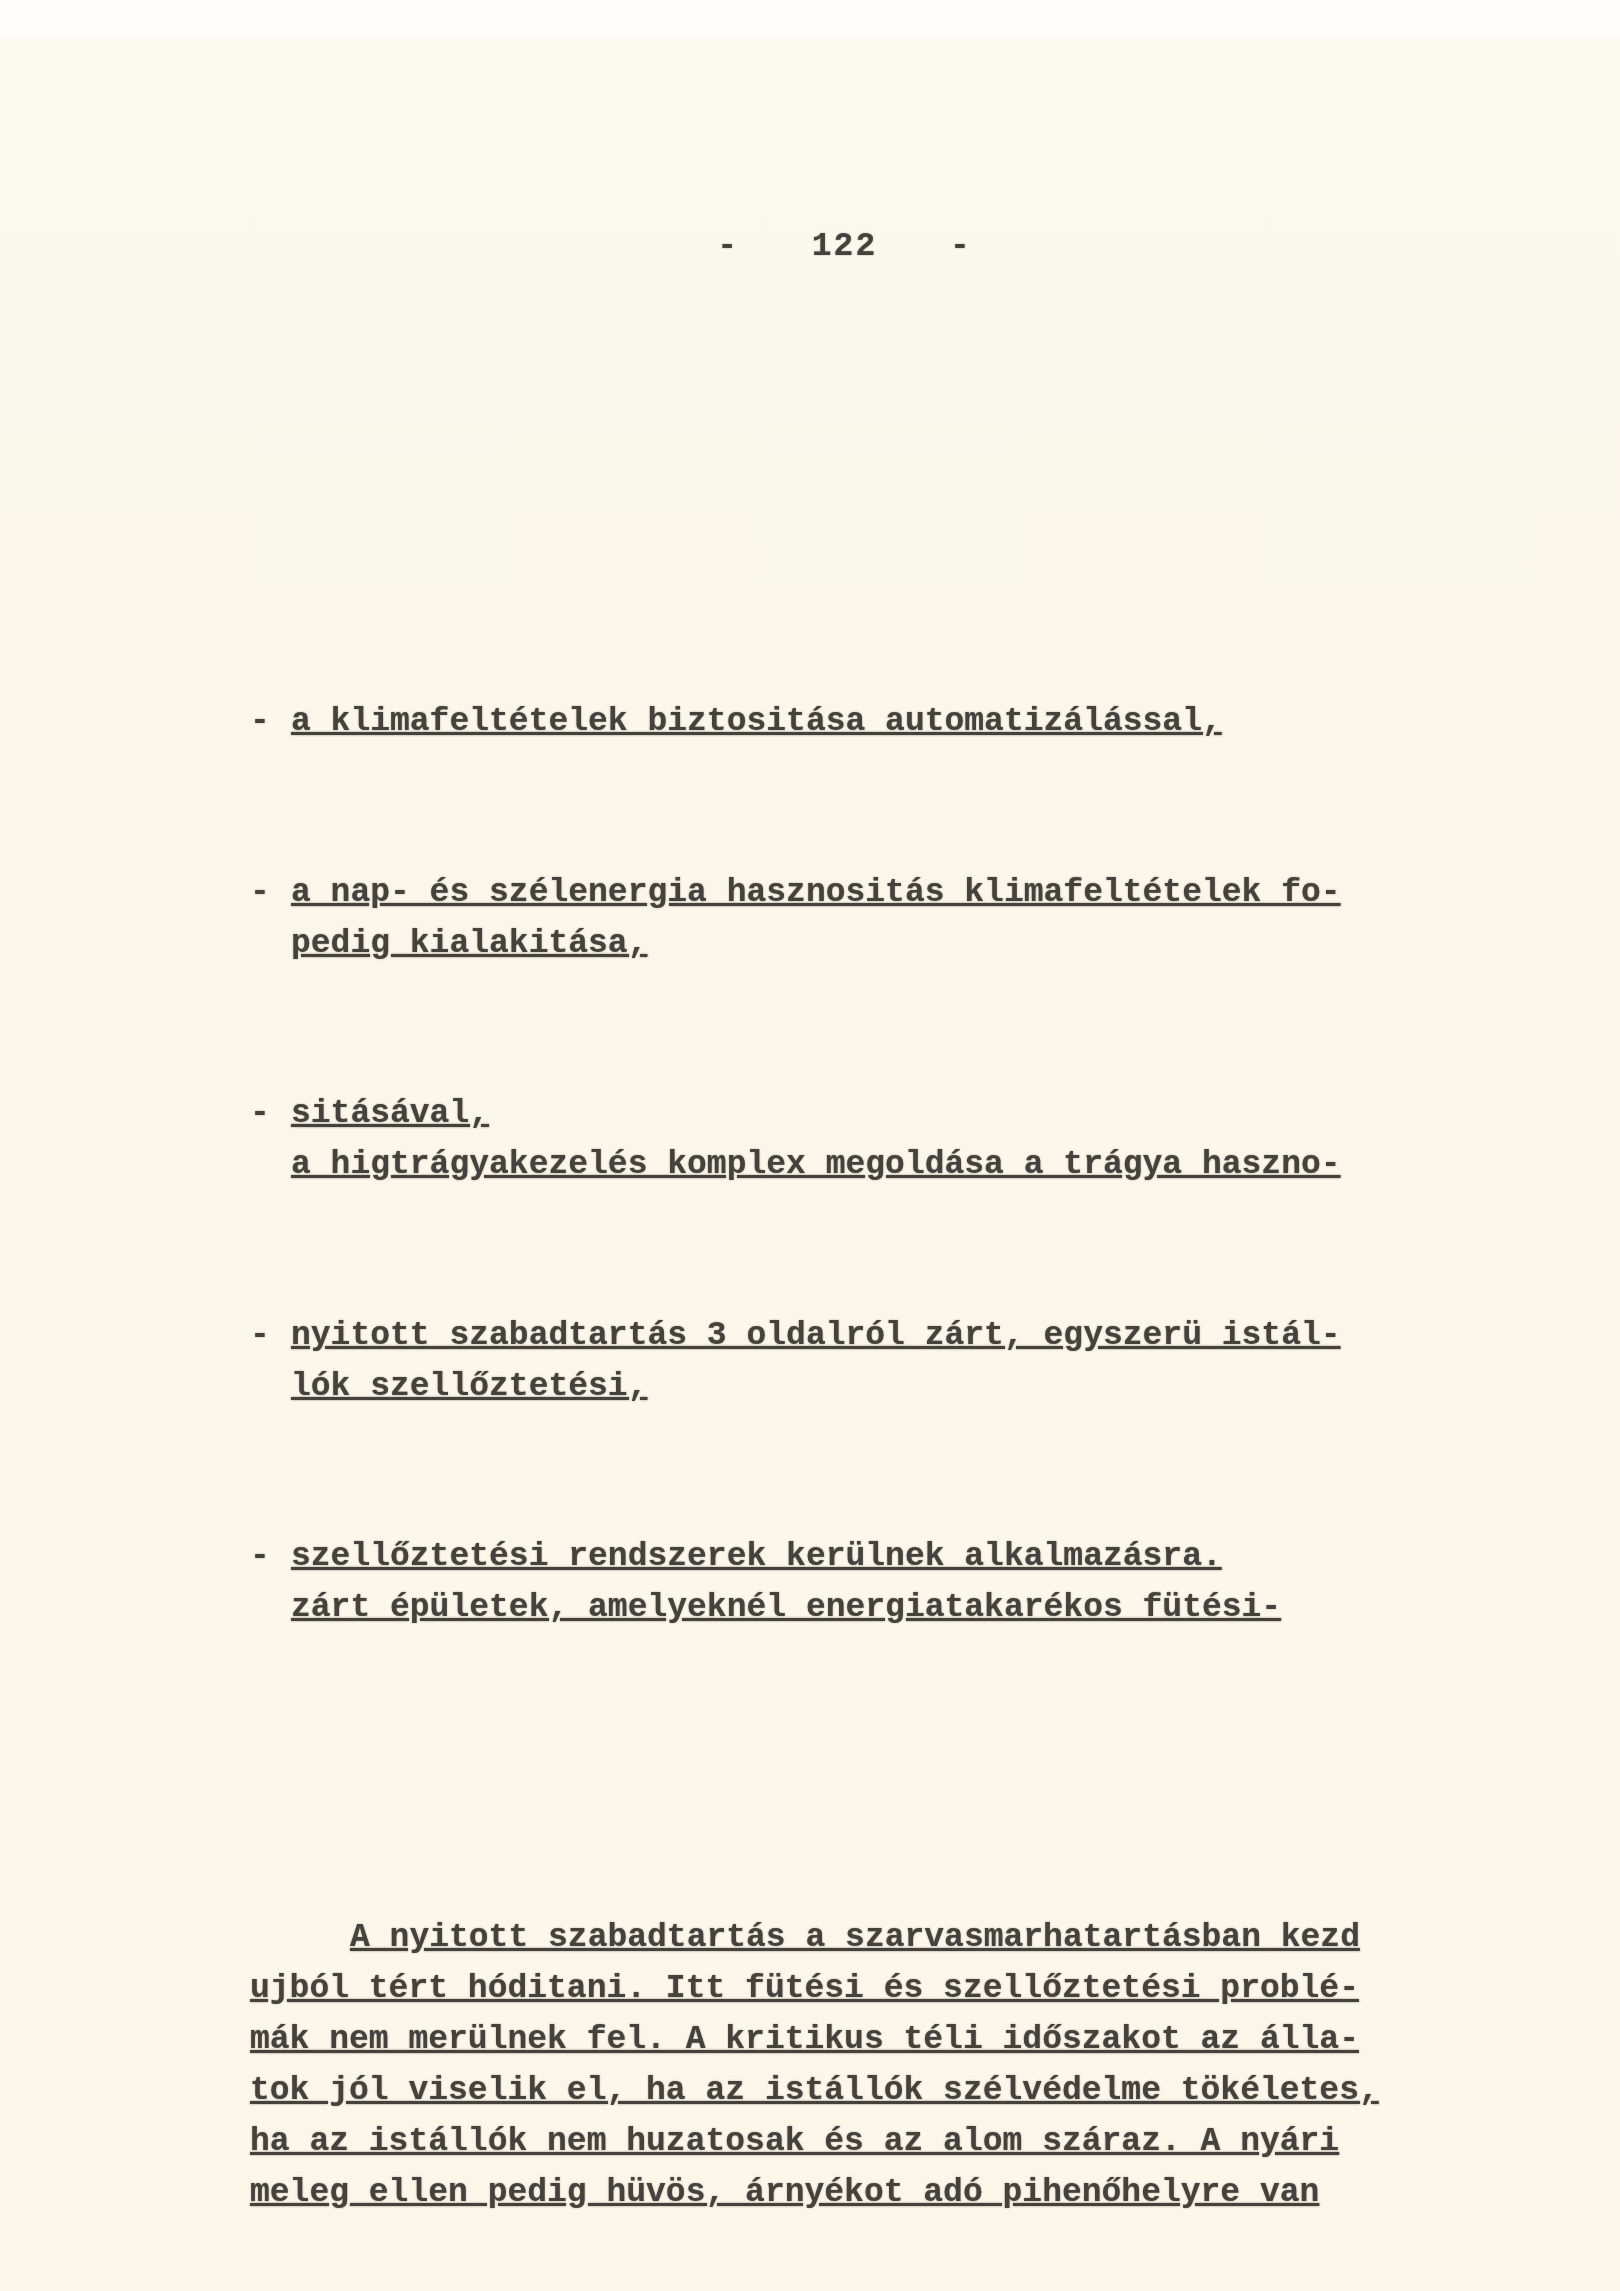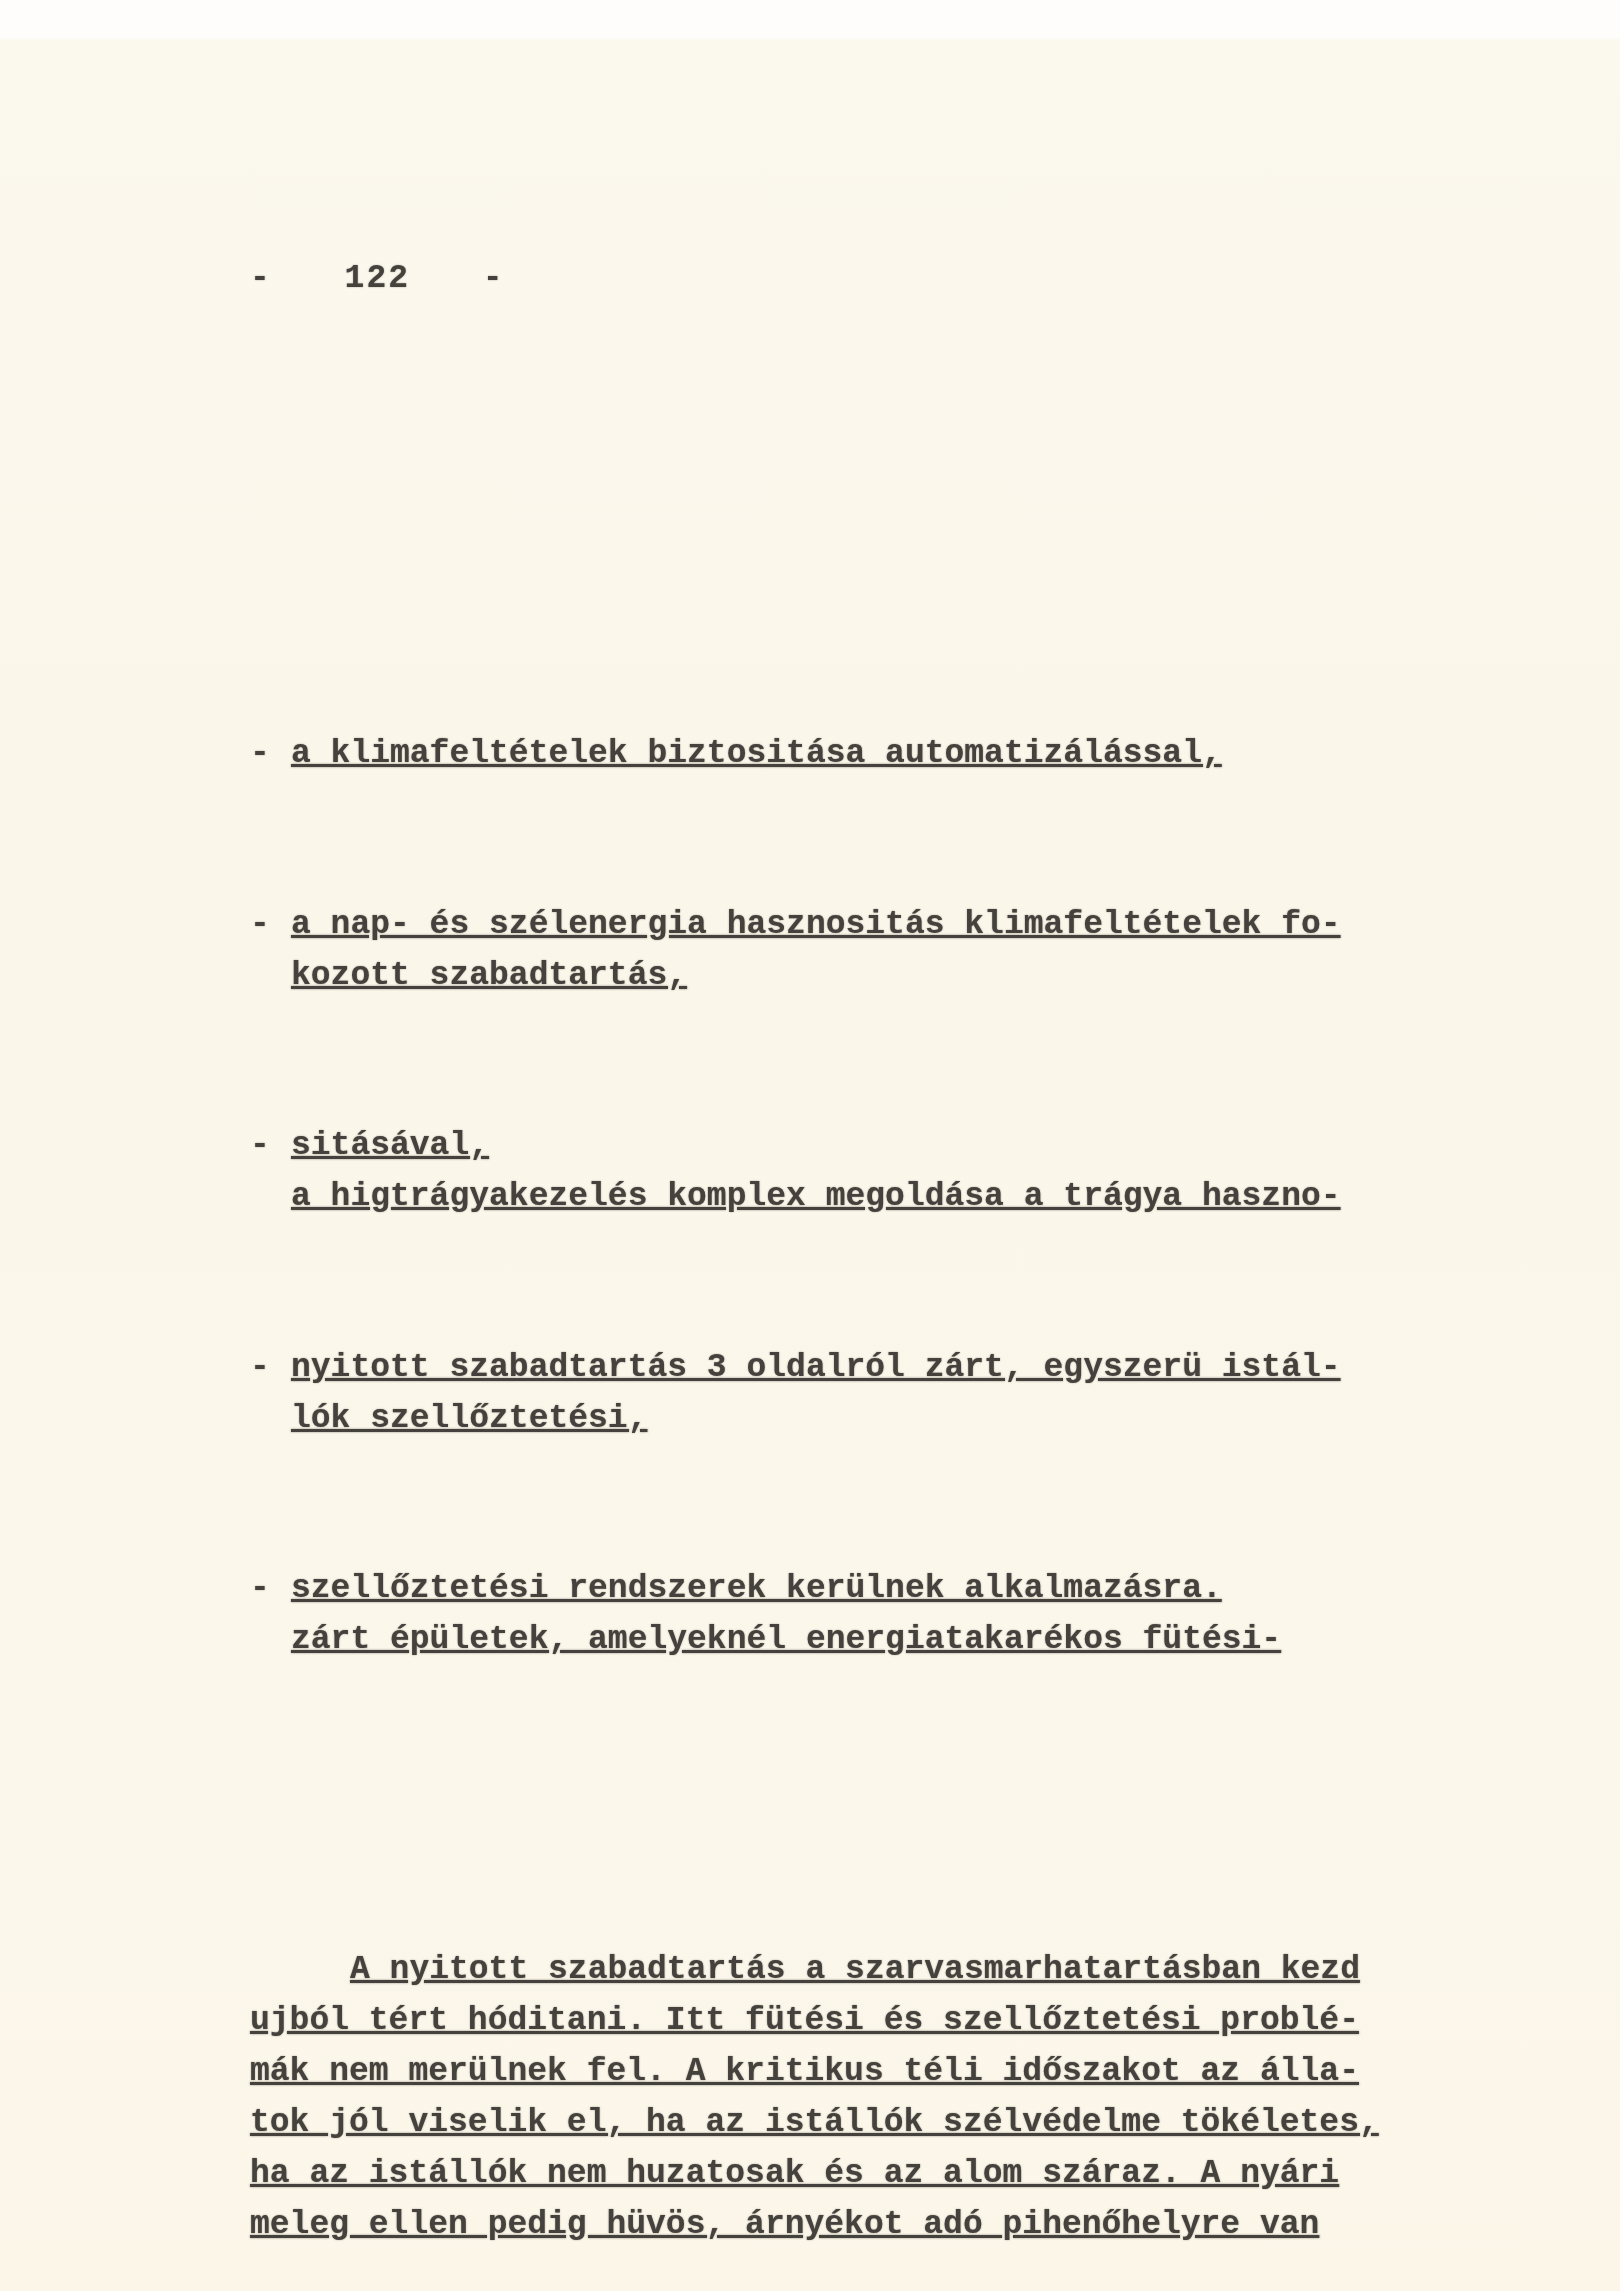--- a/index.html
+++ b/index.html
@@ -20,22 +20,22 @@
     -webkit-font-smoothing:antialiased;
   }
   .content{
     position:absolute;
     left:250px; right:181px; top:0;
     font-size:33px;
     line-height:51px;
     white-space:pre-wrap;
   }
   .pagenum{
-    margin-top:100px;
-    text-align:left;
+    margin-top:68px;
+    text-align:center;
     word-spacing:51px;
     letter-spacing:2px;
   }
   .bullet-list{margin-top:169px;}
   .bullet{display:flex;margin-bottom:17.6px;}
   .bullet .marker{width:41px;flex:0 0 41px;}
   .btext{flex:1;}
   .tline{white-space:pre;text-decoration:underline;}
   .para{margin:0;}
   .para.gap-top-small{margin-top:5.9px;}
@@ -49,21 +49,21 @@
 
     <div class="pagenum">- 122 -</div>
 
     <div class="bullet-list">
       <div class="bullet">
         <span class="marker">-</span>
         <div class="btext"><div class="tline">a klimafeltételek biztositása automatizálással,</div></div>
       </div>
       <div class="bullet">
         <span class="marker">-</span>
-        <div class="btext"><div class="tline">a nap- és szélenergia hasznositás klimafeltételek fo-</div><div class="tline">kozott szabadtartás,</div></div>
+        <div class="btext"><div class="tline">a nap- és szélenergia hasznositás klimafeltételek fo-</div><div class="tline">pedig kialakitása,</div></div>
       </div>
       <div class="bullet">
         <span class="marker">-</span>
         <div class="btext"><div class="tline">sitásával,</div><div class="tline">a higtrágyakezelés komplex megoldása a trágya haszno-</div></div>
       </div>
       <div class="bullet">
         <span class="marker">-</span>
         <div class="btext"><div class="tline">nyitott szabadtartás 3 oldalról zárt, egyszerü istál-</div><div class="tline">lók szellőztetési,</div></div>
       </div>
       <div class="bullet">

